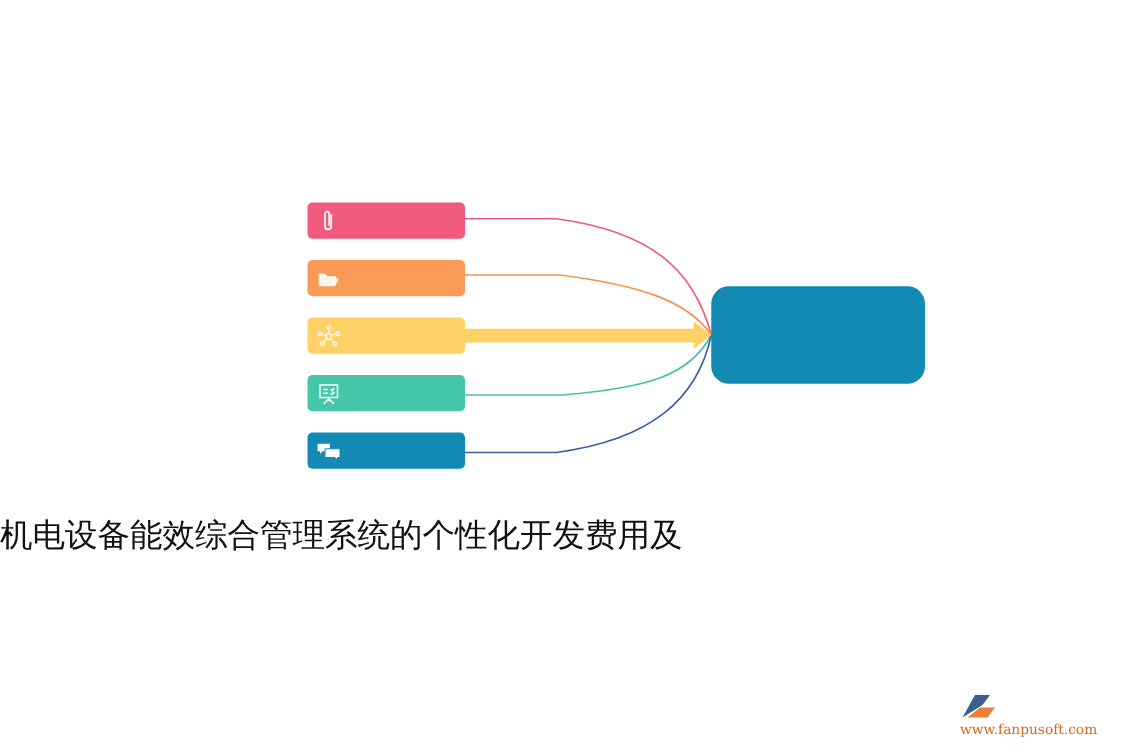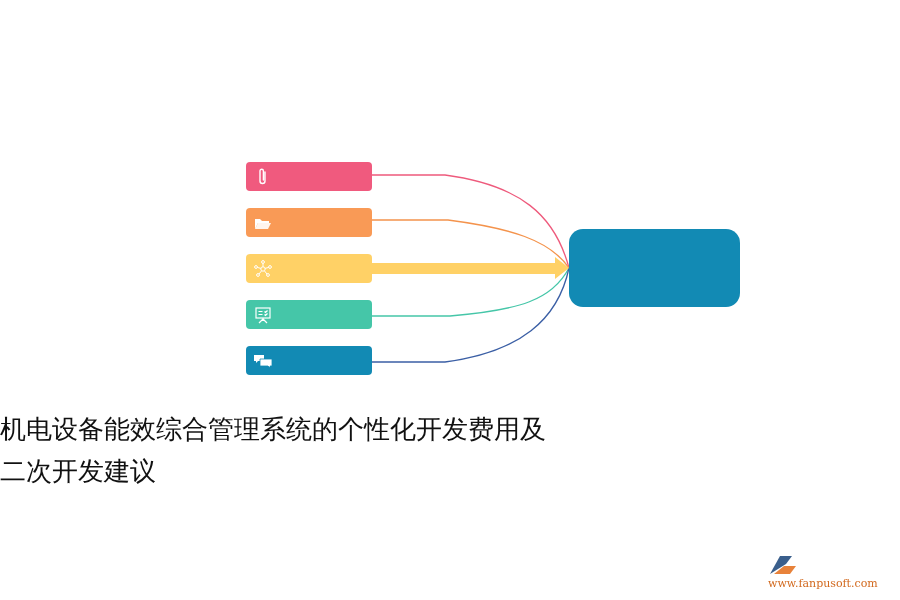--- a/index.html
+++ b/index.html
@@ -67,21 +67,20 @@
       <path d="M1 4 h10 v6 H5 l-2 2 v-2 H1 Z" fill="#fff"></path>
       <path d="M7 8 h12 v7 h-2 v2 l-2 -2 H7 Z" fill="#fff" stroke="#128ab4" stroke-width="0.8"></path>
     </svg>
   </div>
 
   <div class="hub"></div>
 </div>
 
 <div class="title">
   <div>机电设备能效综合管理系统的个性化开发费用及</div>
-  <div>二次开发建议</div>
 </div>
 
 <div class="logo">
   <svg width="34" height="26" viewBox="0 0 34 26" style="position:absolute;left:2px;top:0">
     <path d="M4 22 L14 4 L26 4 L20 12 Z" fill="#3a5f8c"></path>
     <path d="M8 22 L18 14 L30 14 L24 22 Z" fill="#e8823a"></path>
   </svg>
   <span class="url">www.fanpusoft.com</span>
 </div>
 

